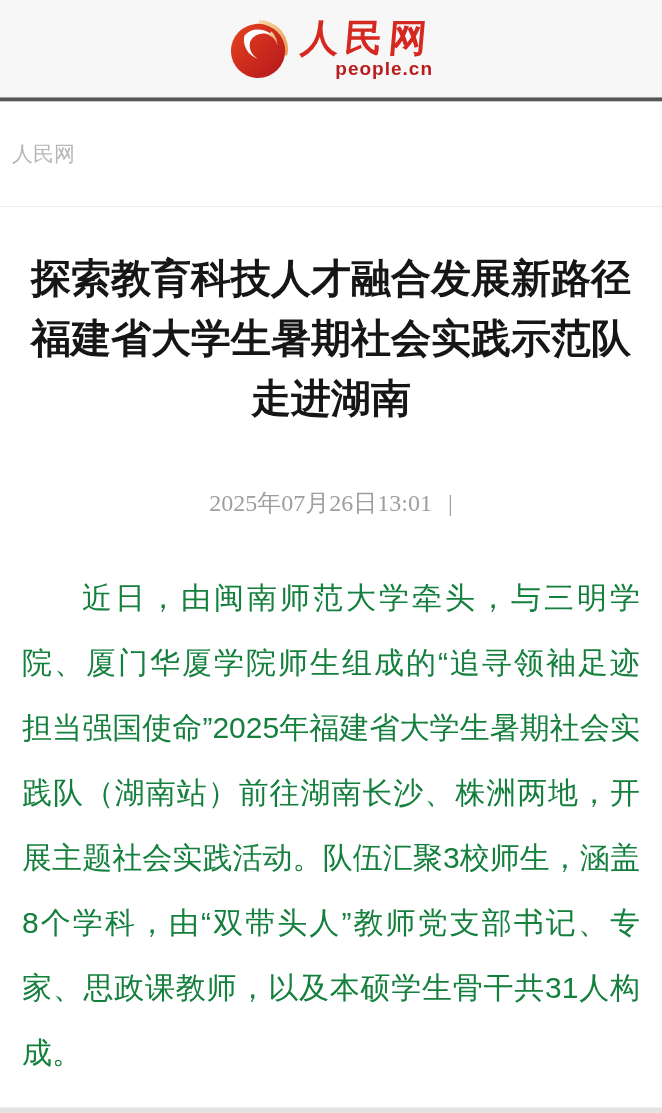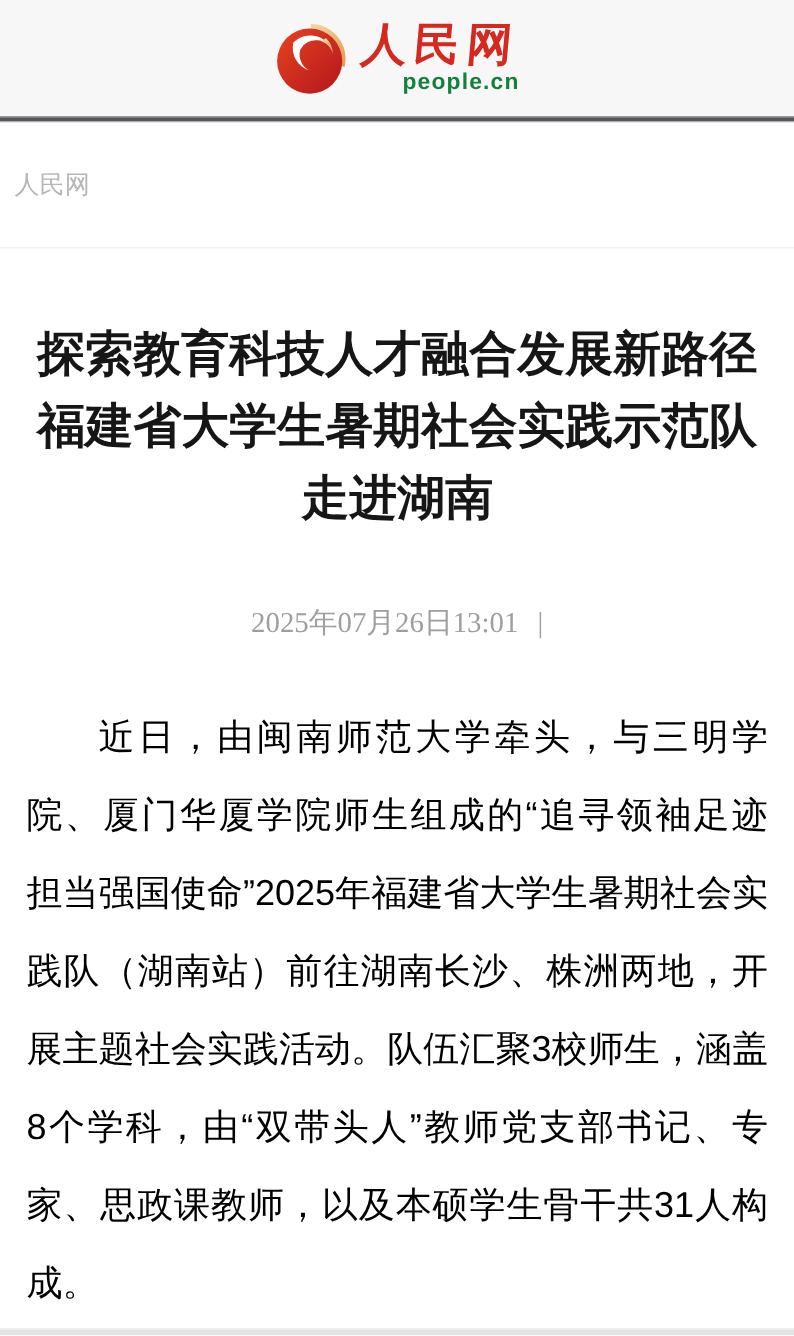--- a/index.html
+++ b/index.html
@@ -36,21 +36,21 @@
   .logo-cn {
     color: #d5281e;
     font-size: 38px;
     font-weight: 700;
     line-height: 40px;
     letter-spacing: 6px;
     transform: skewX(-5deg);
     white-space: nowrap;
   }
   .logo-en {
-    color: #15803d;
+    color: #b91c1c;
     font-size: 19px;
     font-weight: 700;
     line-height: 21px;
     letter-spacing: 1px;
   }
   .header-divider {
     height: 3px;
     background: #54565a;
     border-top: 1px solid #9a9a9a;
     border-bottom: 1px solid #c9c9c9;
@@ -66,42 +66,42 @@
     background: #ffffff;
   }
   .breadcrumb-item {
     color: #b6b6b6;
     font-size: 21px;
     cursor: pointer;
   }
 
   
   .article-title {
-    margin: 58px auto 0;
+    margin: 41px auto 0;
     max-width: 600px;
     font-size: 40px;
     line-height: 60px;
     font-weight: 700;
     color: #161616;
     text-align: center;
   }
   .article-meta {
     margin-top: 60px;
     text-align: center;
     color: #9e9e9e;
     font-size: 24px;
     line-height: 30px;
     font-family: Liberation Serif, serif;
   }
   .meta-sep { margin-left: 10px; color: #9e9e9e; }
   .article-body {
     margin: 47px 22px 0;
     font-size: 30px;
     line-height: 65px;
-    color: #000000;
+    color: #15803d;
     text-align: justify;
     text-indent: 2em;
   }
 
   
   .bottom-strip {
     position: absolute;
     left: 0; right: 0; bottom: 0;
     height: 5px;
     background: #e3e3e3;

